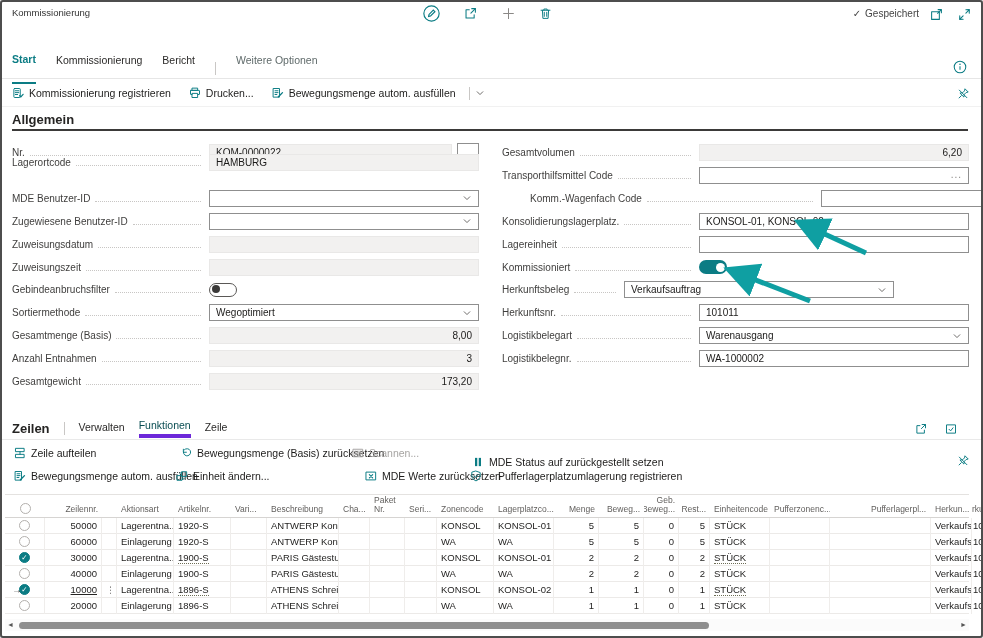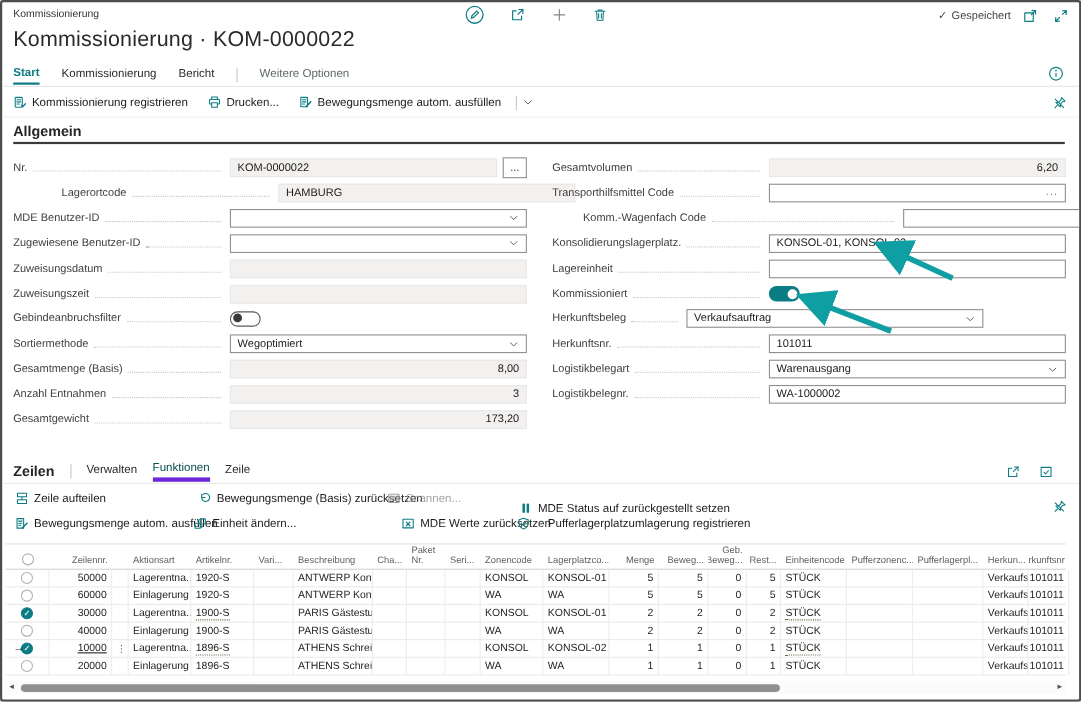--- a/index.html
+++ b/index.html
@@ -12,21 +12,21 @@
   .caption-title{position:absolute;left:10px;top:5px;font-size:9.5px;color:#333;}
   .cap-ic{position:absolute;top:3px;width:17px;height:17px;display:flex;align-items:center;justify-content:center;cursor:pointer;}
   .saved{position:absolute;top:6px;right:62px;font-size:10px;color:#444;display:flex;gap:4px;align-items:center;}
 
   
   .page-title{position:absolute;left:10px;top:23px;font-size:19.5px;font-weight:400;color:#2b2a29;letter-spacing:.2px;}
 
   
   .tabstrip{position:absolute;left:0;right:0;top:56px;height:21px;border-bottom:1px solid #e6e6e6;}
   .tabstrip .inner{position:absolute;left:10px;top:0;display:flex;gap:20px;align-items:center;height:20px;font-size:10.5px;}
-  .tab{color:#2b2a29;cursor:pointer;padding-bottom:3px;}
+  .tab{color:#2b2a29;cursor:pointer;padding-bottom:17px;}
   .tab.active{color:#0b7c84;border-bottom:2px solid #0b7c84;font-weight:bold;}
   .tab.more{color:#5f6a6a;}
   .vsep{width:1px;height:13px;background:#c9c7c5;}
   .info-ic{position:absolute;right:14px;top:2px;}
 
   
   .ribbon{position:absolute;left:10px;right:30px;top:80px;height:22px;display:flex;gap:18px;align-items:center;border-bottom:0;}
   .ract{display:flex;align-items:center;gap:5px;font-size:10.5px;color:#1d1c1b;cursor:pointer;white-space:nowrap;}
   .ribbon-line{position:absolute;left:0;right:0;top:104px;border-bottom:1px solid #f1f1f1;}
   .pin{position:absolute;width:16px;height:16px;display:flex;align-items:center;justify-content:center;cursor:pointer;}
@@ -68,21 +68,21 @@
   .tbl{position:absolute;left:3px;top:492px;width:964px;font-size:9.5px;}
   .thead{display:flex;border-top:1px solid #e4e2e0;border-bottom:1px solid #d6d4d2;height:24px;align-items:flex-end;color:#605e5c;font-size:8.5px;line-height:1.05;}
   .hc{padding:1px 4px 3px 4px;overflow:hidden;flex:0 0 auto;}
   .trow{display:flex;height:16px;border-bottom:1px solid #eceae8;align-items:center;}
   .tc{padding:0 4px;overflow:hidden;white-space:nowrap;border-right:1px solid #efedeb;height:16px;display:flex;align-items:center;flex:0 0 auto;}
   .num{justify-content:flex-end;}
   .hnum{text-align:right;display:flex;justify-content:flex-end;}
   .c0{width:40px;} .c1{width:57px;} .c2{width:15px;} .c3{width:57px;} .c4{width:57px;}
   .c5{width:36px;} .c6{width:72px;} .c7{width:31px;} .c8{width:35px;} .c9{width:32px;}
   .c10{width:57px;} .c11{width:60px;} .c12{width:45px;} .c13{width:45px;} .c14{width:35px;}
-  .c15{width:31px;} .c16{width:60px;} .c17{width:60px;} .c18{width:64px;} .c19{width:41px;} .c20{width:37px;}
+  .c15{width:31px;} .c16{width:60px;} .c17{width:60px;} .c18{width:64px;margin-left:37px;} .c19{width:41px;} .c20{width:37px;}
   .circ{width:11px;height:11px;border-radius:50%;border:1px solid #b3b0ad;margin:0 auto;cursor:pointer;display:flex;align-items:center;justify-content:center;background:#fff;flex:0 0 auto;}
   .circ.checked{background:var(--accent);border-color:var(--accent);color:#fff;font-size:7.5px;line-height:1;}
   .cur-arrow{position:absolute;left:7px;font-size:10px;color:#323130;}
   .selcell{position:relative;justify-content:center;}
   .mk{border-bottom:1px dotted #6d6d55;}
   .lnk{text-decoration:underline;}
   .menu-dots{color:#605e5c;font-size:9px;letter-spacing:0;}
 
   
   .hscroll{position:absolute;left:3px;right:12px;top:617px;height:12px;background:#fbfbfb;}
@@ -130,21 +130,20 @@
         <path d="M9.5 2H14v4.5"></path>
         <path d="M14 2L9 7"></path>
       </svg>
     </div>
   <div class="cap-ic" style="right:8px;top:4px;">
       <svg width="13" height="13" viewBox="0 0 16 16" fill="none" stroke="#0b7c84" stroke-width="1.3" stroke-linecap="round" stroke-linejoin="round">
         <path d="M2 14l4.3-4.3M2.2 9.7l-.2 4.3 4.3-.2M14 2L9.7 6.3M13.8 6.3l.2-4.3-4.3.2"></path>
       </svg>
     </div>
 
-  <div class="page-title">Kommissionierung · KOM-0000022</div>
 
   <div class="tabstrip">
     <div class="inner">
       <span class="tab active">Start</span>
       <span class="tab">Kommissionierung</span>
       <span class="tab">Bericht</span>
       <span class="vsep"></span>
       <span class="tab more">Weitere Optionen</span>
     </div>
     <div class="info-ic">
@@ -209,21 +208,21 @@
       <div class="frow" style="top: 142px; left: 10px; width: 467px;">
         <span class="flabel">Nr.</span>
         <div class="leader"></div>
         <div class="cwrap" style="width: 270px; flex: 0 0 auto;">
           <div class="ctl ro grow">
             <span>KOM-0000022</span>
           </div>
           <div class="assist-btn">...</div>
         </div>
       </div>
-      <div class="frow" style="top: 165px; left: 10px; width: 467px; margin-left: 44px;">
+      <div class="frow" style="top: 152px; left: 10px; width: 467px;">
         <span class="flabel">Lagerortcode</span>
         <div class="leader"></div>
         <div class="cwrap" style="width: 270px; flex: 0 0 auto;">
           <div class="ctl ro grow">
             <span>HAMBURG</span>
           </div>
         </div>
       </div>
       <div class="frow" style="top: 187.8px; left: 10px; width: 467px;">
         <span class="flabel">MDE Benutzer-ID</span>

